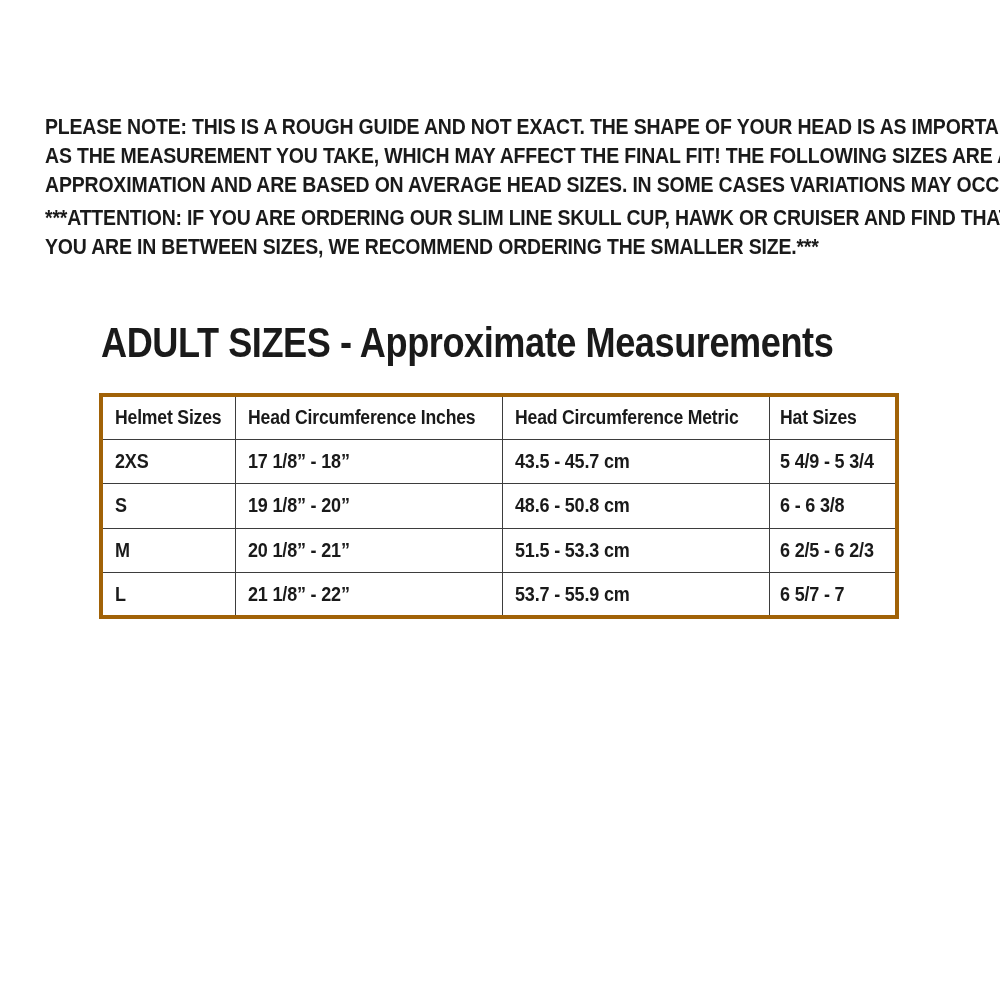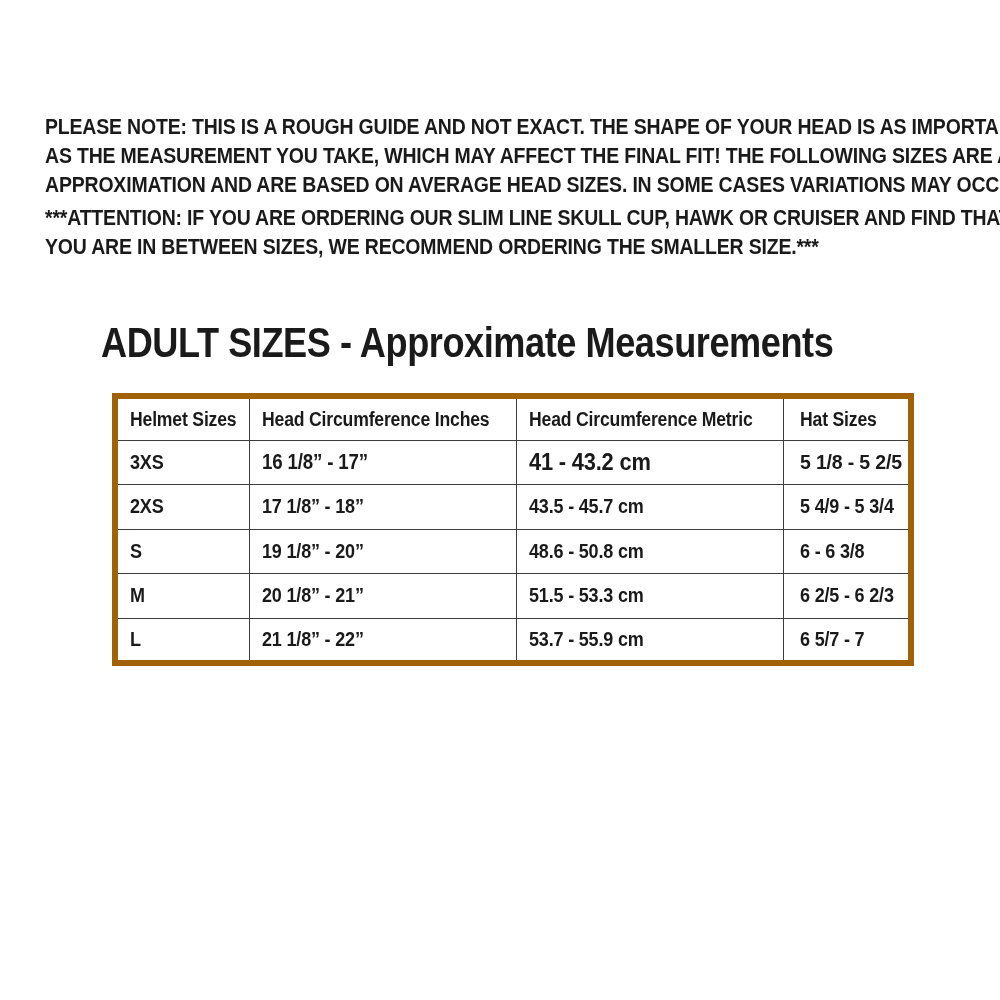--- a/index.html
+++ b/index.html
@@ -44,39 +44,39 @@
     line-height: 46px;
     white-space: nowrap;
     transform: scaleX(0.86);
     transform-origin: left top;
     letter-spacing: -0.5px;
   }
 
   
   table.size-chart {
     position: absolute;
-    left: 112px;
+    left: 99px;
     top: 393px;
     width: 796px;
     border-collapse: collapse;
     table-layout: fixed;
-    border: 6px solid #a16207;
+    border: 4px solid #a16207;
   }
   .size-chart col.c1 { width: 134px; }
   .size-chart col.c2 { width: 267px; }
   .size-chart col.c3 { width: 267px; }
   .size-chart col.c4 { width: 128px; }
   .size-chart th, .size-chart td {
     border: 1.5px solid #3d3d3d;
     text-align: left;
     vertical-align: middle;
     padding: 0 4px 0 12px;
     overflow: hidden;
   }
-  .size-chart td.c-hat, .size-chart th.c-hat { padding-left: 16px; }
+  .size-chart td.c-hat, .size-chart th.c-hat { padding-left: 10px; }
   .size-chart thead tr { height: 44px; }
   .size-chart tbody tr { height: 44.5px; }
 
   
   .sx {
     display: inline-block;
     transform: scaleX(0.9);
     transform-origin: left center;
     white-space: nowrap;
     font-weight: 700;
@@ -121,34 +121,20 @@
         </th>
         <th class="c-cm">
           <span class="sx">Head Circumference Metric</span>
         </th>
         <th class="c-hat">
           <span class="sx">Hat Sizes</span>
         </th>
       </tr>
     </thead>
     <tbody id="tbody">
-        <tr class="emph">
-      <td class="c-size">
-        <span class="sx">3XS</span>
-      </td>
-      <td class="c-in">
-        <span class="sx">16 1/8” - 17”</span>
-      </td>
-      <td class="c-cm">
-        <span class="sx">41 - 43.2 cm</span>
-      </td>
-      <td class="c-hat">
-        <span class="sx">5 1/8 - 5 2/5</span>
-      </td>
-    </tr>
         <tr>
       <td class="c-size">
         <span class="sx">2XS</span>
       </td>
       <td class="c-in">
         <span class="sx">17 1/8” - 18”</span>
       </td>
       <td class="c-cm">
         <span class="sx">43.5 - 45.7 cm</span>
       </td>

